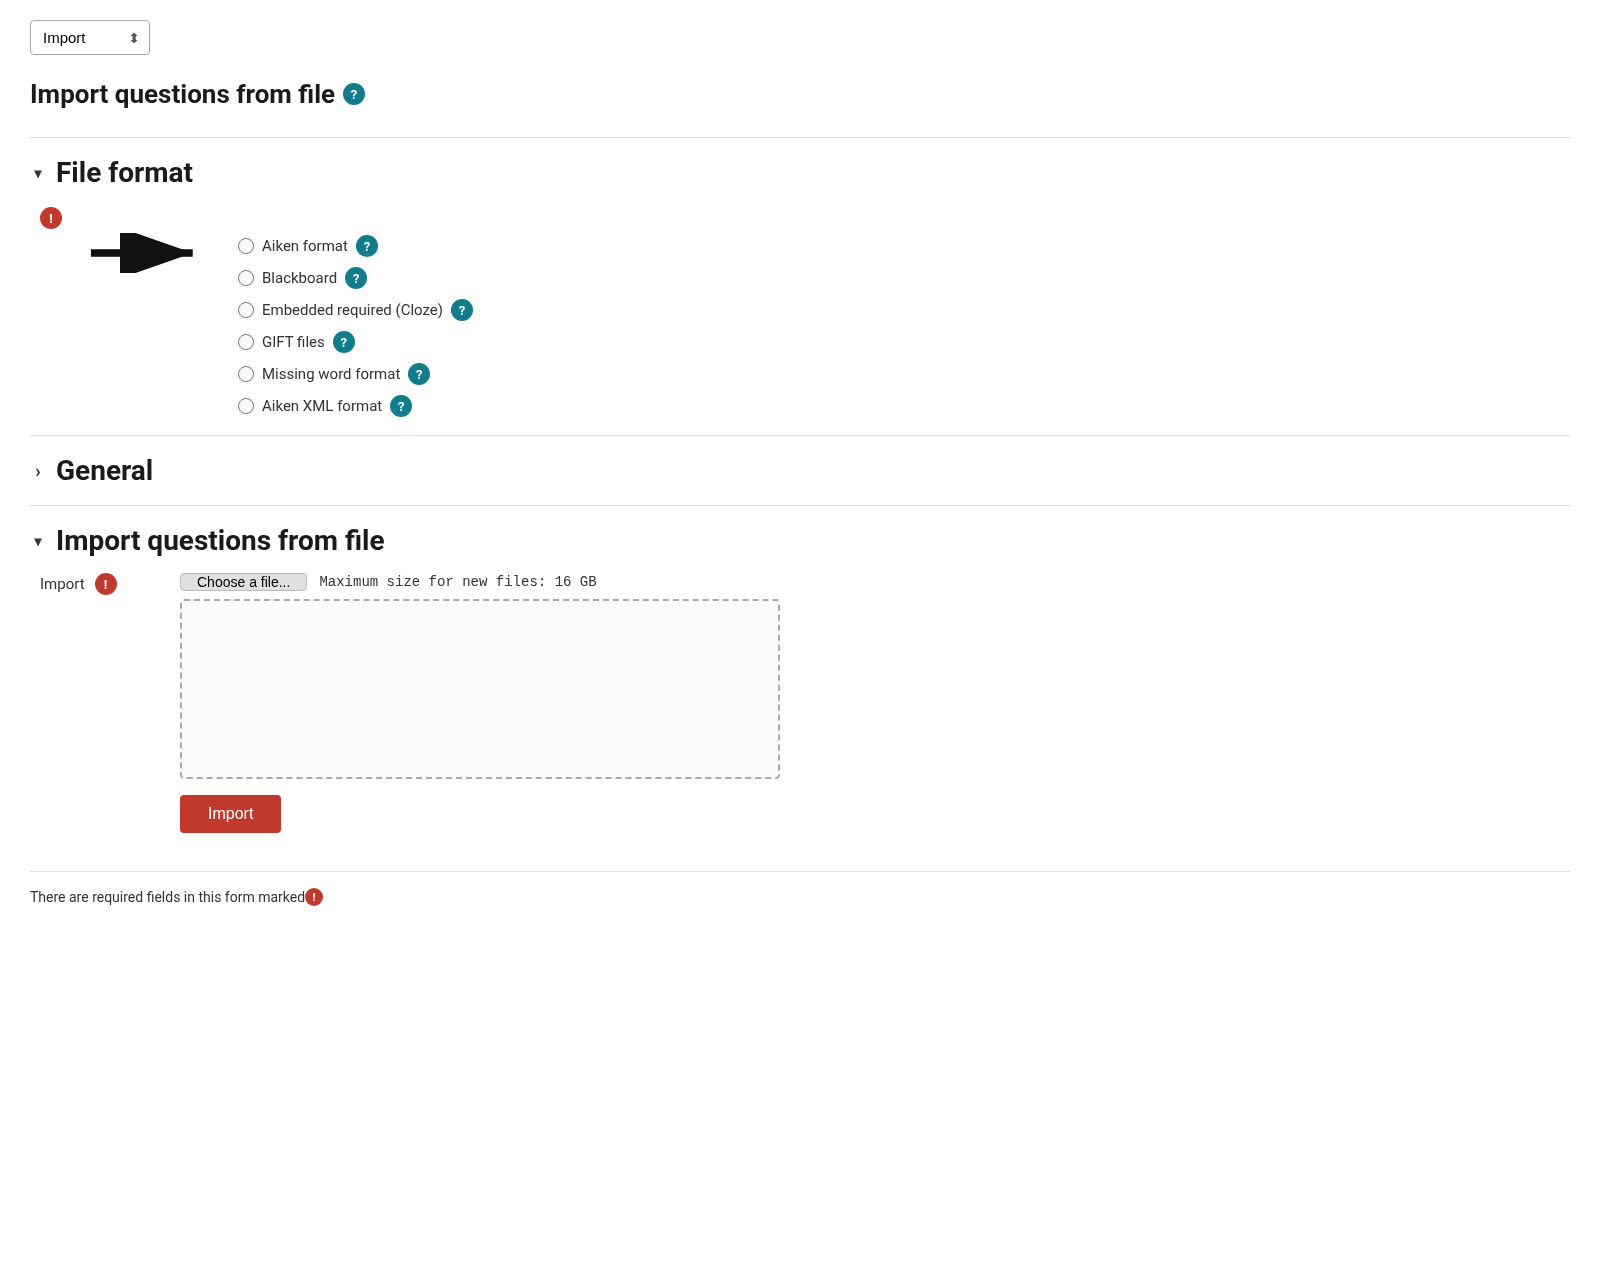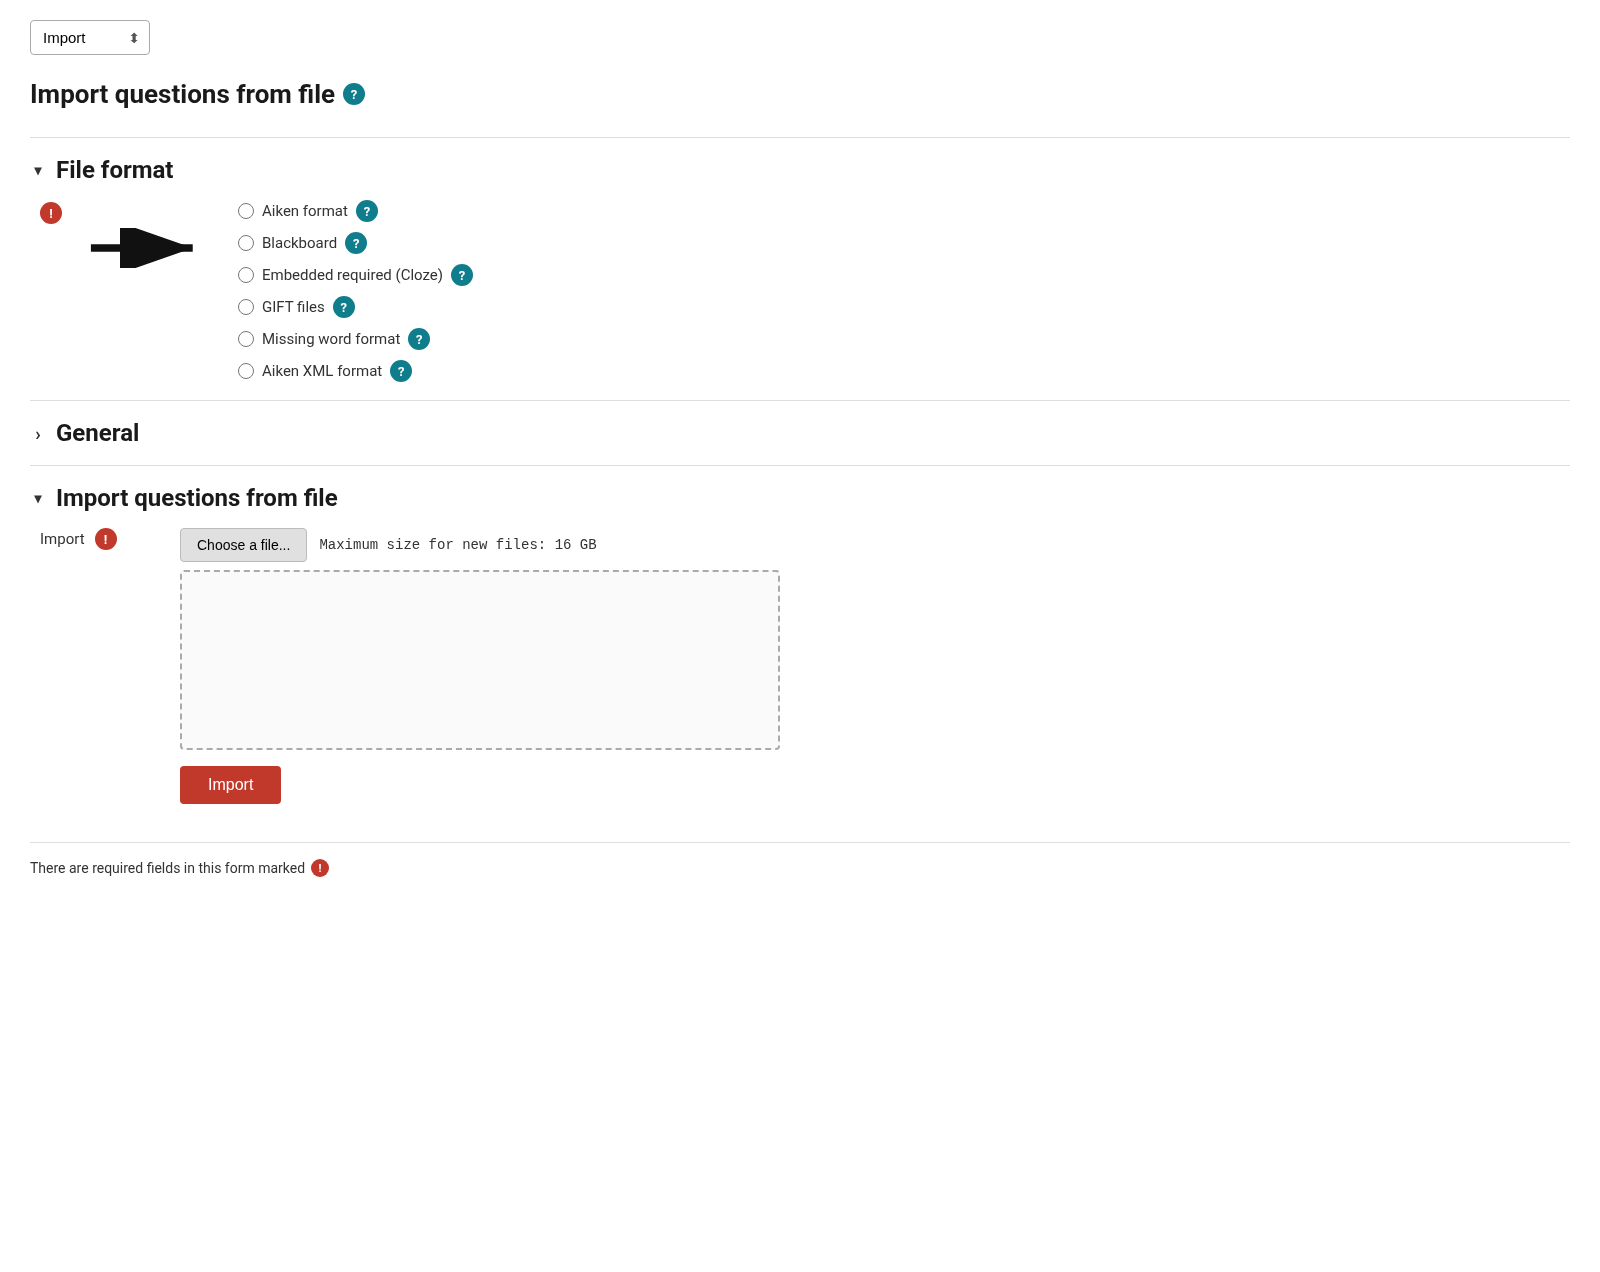--- a/index.html
+++ b/index.html
@@ -90,21 +90,21 @@
 
     .chevron {
       font-size: 14px;
       font-weight: bold;
       color: #333;
       width: 16px;
       text-align: center;
     }
 
     .section-title {
-      font-size: 24px;
+      font-size: 28px;
       font-weight: bold;
       color: #1a1a1a;
     }
 
     .file-format-content {
       display: flex;
       align-items: flex-start;
       gap: 20px;
       padding-left: 10px;
     }
@@ -125,20 +125,21 @@
 
     .arrow-svg {
       width: 120px;
       height: 40px;
     }
 
     .radio-options {
       display: flex;
       flex-direction: column;
       gap: 10px;
+      margin-top: 30px;
     }
 
     .radio-option {
       display: flex;
       align-items: center;
       gap: 8px;
       font-size: 15px;
     }
 
     .radio-option input[type="radio"] {
@@ -187,21 +188,21 @@
       display: flex;
       align-items: center;
       gap: 12px;
       margin-bottom: 8px;
     }
 
     .choose-file-btn {
       background: #e0e0e0;
       border: 1px solid #bbb;
       border-radius: 4px;
-      padding: 8px 16px;
+      padding: 0 16px;
       font-size: 14px;
       cursor: pointer;
       white-space: nowrap;
     }
 
     .max-size-text {
       font-size: 14px;
       color: #333;
       font-family: Liberation Mono, monospace;
     }
@@ -224,21 +225,20 @@
       margin-top: 16px;
       align-self: flex-start;
     }
 
     .bottom-note {
       margin-top: 20px;
       font-size: 14px;
       color: #333;
       display: flex;
       align-items: center;
-      gap: 6px;
       border-top: 1px solid #ddd;
       padding-top: 16px;
     }
 
     .left-error-col {
       display: flex;
       flex-direction: column;
       align-items: center;
       justify-content: flex-start;
       padding-top: 2px;

